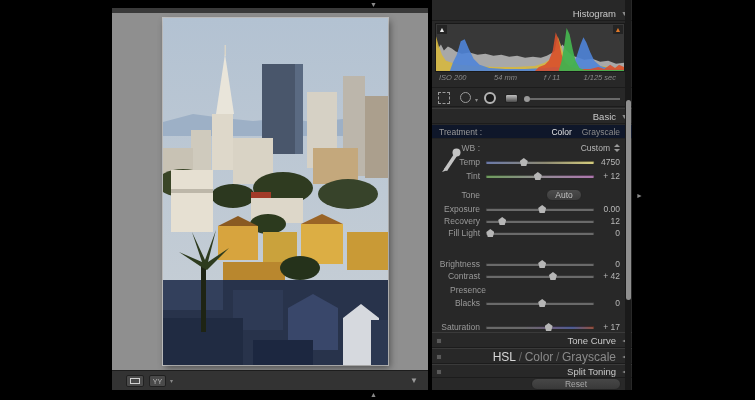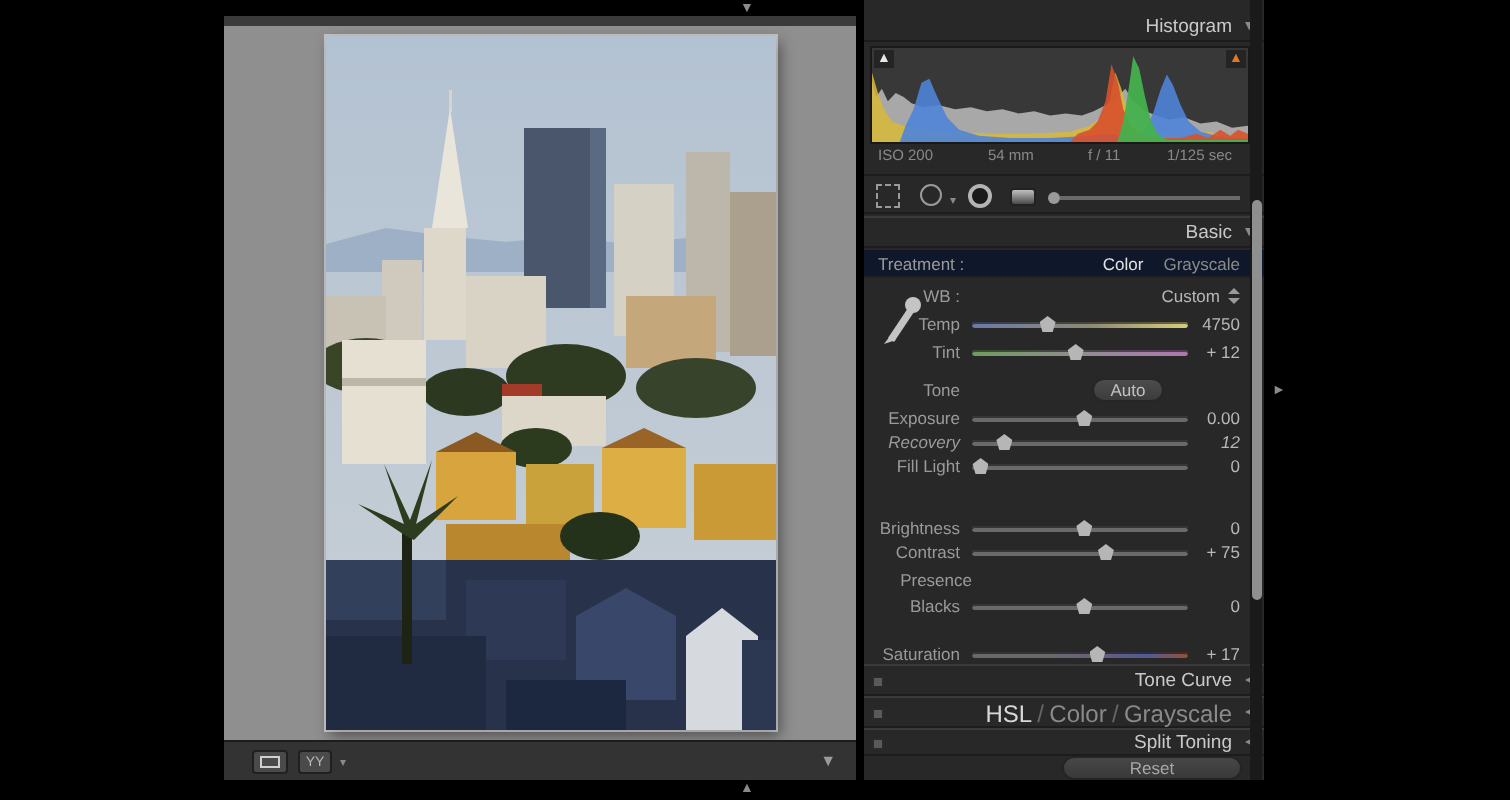--- a/index.html
+++ b/index.html
@@ -40,21 +40,21 @@
   
   #hist-header { top:6px; height:15px; line-height:15px; }
   #hist-box { position:absolute; left:3px; top:23px; width:190px; height:49px; background:#383838;
               border:1px solid #191919; }
   #hist-box svg { position:absolute; left:0; top:0; width:100%; height:100%; }
   .clip-ind { position:absolute; top:1px; width:10px; height:9px; font-size:7px; line-height:9px; text-align:center;
               background:rgba(20,20,20,.55); cursor:pointer; }
   #clip-shadow { left:1px; color:#e8e8e8; }
   #clip-highlight { right:1px; color:#e07828; }
   #exif-row { top:73px; height:12px; color:#8a8a8a; font-size:7.5px; }
-  #exif-row span { position:absolute; top:0; }
+  #exif-row span { position:absolute; top:0;font-style:italic; }
   #exif-iso { left:7px; } #exif-focal { left:62px; } #exif-aperture { left:112px; } #exif-shutter { right:16px; }
 
   
   #toolstrip { top:87px; height:20px; border-top:1px solid #1c1c1c; border-bottom:1px solid #1c1c1c; }
   .tool { position:absolute; top:4px; cursor:pointer; }
   #crop-tool { left:6px; width:12px; height:12px; border:1px dashed #9a9a9a; }
   #spot-tool { left:28px; width:11px; height:11px; border:1.5px solid #9a9a9a; border-radius:50%; }
   #spot-caret { left:43px; top:8px; color:#8a8a8a; font-size:6px; }
   #redeye-tool { left:52px; width:12px; height:12px; border:2px solid #b4b4b4; border-radius:50%; background:#1a1a1a; }
   #grad-tool { left:73px; top:6px; width:13px; height:9px; border-radius:2px;
@@ -280,21 +280,21 @@
       <span id="auto-btn">Auto</span>
     </div>
 
     <div class="srow" style="top:203px;">
       <span class="slabel">Exposure</span>
       <span class="strack">
           <span class="sthumb" style="left: 52%;"></span>
         </span>
       <span class="svalue">0.00</span>
     </div>
-    <div class="srow" style="top:215px;font-style:italic;">
+    <div class="srow" style="top:215px;">
       <span class="slabel">Recovery</span>
       <span class="strack">
           <span class="sthumb" style="left: 15%;"></span>
         </span>
       <span class="svalue">12</span>
     </div>
     <div class="srow" style="top:227px;">
       <span class="slabel">Fill Light</span>
       <span class="strack">
           <span class="sthumb" style="left: 4%;"></span>
@@ -307,21 +307,21 @@
       <span class="strack">
           <span class="sthumb" style="left: 52%;"></span>
         </span>
       <span class="svalue">0</span>
     </div>
     <div class="srow" style="top:270px;">
       <span class="slabel">Contrast</span>
       <span class="strack">
           <span class="sthumb" style="left: 62%;"></span>
         </span>
-      <span class="svalue">+ 75</span>
+      <span class="svalue">+ 42</span>
     </div>
 
     <div id="presence-row" class="row">
       <span id="presence-label">Presence</span>
     </div>
     <div class="srow" style="top:297px;">
       <span class="slabel">Blacks</span>
       <span class="strack">
           <span class="sthumb" style="left: 52%;"></span>
         </span>

